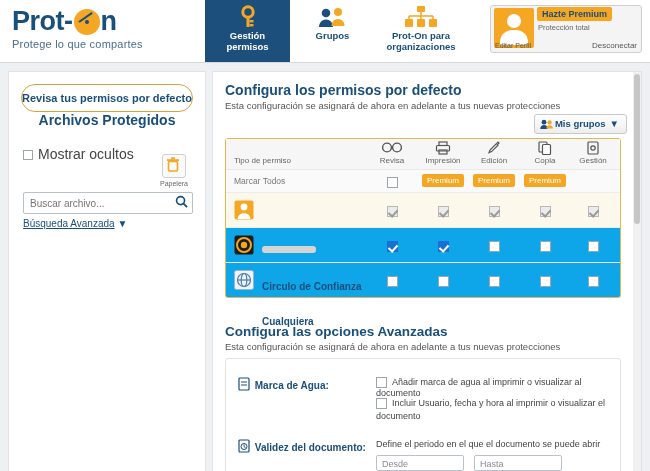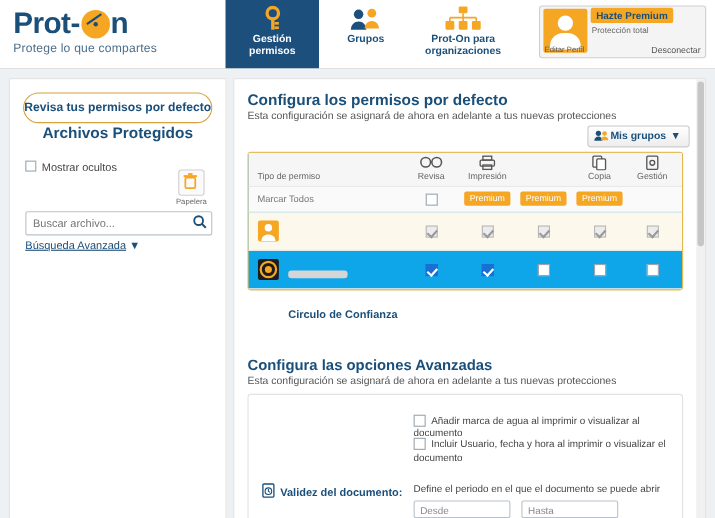--- a/index.html
+++ b/index.html
@@ -216,21 +216,21 @@
     cursor: pointer;
   }
   .sidebar-title {
     text-align: center;
     font-size: 14px;
     font-weight: bold;
     color: #1a4f7a;
   }
   .chk-row {
     margin: 18px 0 0 14px;
-    font-size: 10px;
+    font-size: 14px;
     color: #444;
   }
   .chk-row .cb {
     display: inline-block;
     width: 10px;
     height: 10px;
     border: 1px solid #9aa5ae;
     background: #fff;
     vertical-align: -1px;
     margin-right: 5px;
@@ -718,20 +718,29 @@
             <div class="ci">
               <svg width="16" height="14" viewBox="0 0 16 14">
                 <rect x="4" y="1" width="8" height="3.5" fill="none" stroke="#555" stroke-width="1.2"></rect>
                 <rect x="1.5" y="4.5" width="13" height="5.5" rx="1" fill="none" stroke="#555" stroke-width="1.2"></rect>
                 <rect x="4" y="9" width="8" height="4" fill="none" stroke="#555" stroke-width="1.2"></rect>
               </svg>
             </div>
             <div class="cl">Impresión</div>
           </div>
 
+          <div class="pt-col" style="left:238px;">
+            <div class="ci">
+              <svg width="14" height="14" viewBox="0 0 14 14">
+                <path d="M2 11.6l1-2.6 6.4-6.4 1.6 1.6L4.6 10.6z" fill="none" stroke="#555" stroke-width="1.2"></path>
+                <path d="M9.6 1.6l1.4-1.4 1.8 1.8-1.4 1.4z" fill="#555"></path>
+              </svg>
+            </div>
+            <div class="cl">Edición</div>
+          </div>
 
           <div class="pt-col" style="left:289px;">
             <div class="ci">
               <svg width="14" height="14" viewBox="0 0 14 14">
                 <rect x="1" y="1" width="8" height="10" rx="1" fill="none" stroke="#555" stroke-width="1.2"></rect>
                 <rect x="4.5" y="3.5" width="8" height="10" rx="1" fill="#fff" stroke="#555" stroke-width="1.2"></rect>
               </svg>
             </div>
             <div class="cl">Copia</div>
           </div>
@@ -782,27 +791,53 @@
             </svg>
           </div>
           <div class="row-label">Circulo de Confianza</div>
           <div class="cell-cb" style="left:136px;"><span class="cb checked-blue"></span></div>
           <div class="cell-cb" style="left:187px;"><span class="cb checked-blue"></span></div>
           <div class="cell-cb" style="left:238px;"><span class="cb"></span></div>
           <div class="cell-cb" style="left:289px;"><span class="cb"></span></div>
           <div class="cell-cb" style="left:337px;"><span class="cb"></span></div>
         </div>
 
+        <div class="pt-row last">
+          <div class="row-ico">
+            <svg width="20" height="20" viewBox="0 0 20 20">
+              <rect x="0.5" y="0.5" width="19" height="19" rx="2" fill="#eef3f7" stroke="#9bb3c6"></rect>
+              <circle cx="10" cy="10" r="6.5" fill="none" stroke="#4a7da6" stroke-width="1.2"></circle>
+              <ellipse cx="10" cy="10" rx="2.8" ry="6.5" fill="none" stroke="#4a7da6" stroke-width="1.2"></ellipse>
+              <line x1="3.5" y1="10" x2="16.5" y2="10" stroke="#4a7da6" stroke-width="1.2"></line>
+            </svg>
+          </div>
+          <div class="row-label">Cualquiera</div>
+          <div class="cell-cb" style="left:136px;"><span class="cb"></span></div>
+          <div class="cell-cb" style="left:187px;"><span class="cb"></span></div>
+          <div class="cell-cb" style="left:238px;"><span class="cb"></span></div>
+          <div class="cell-cb" style="left:289px;"><span class="cb"></span></div>
+          <div class="cell-cb" style="left:337px;"><span class="cb"></span></div>
+        </div>
       </div>
 
       <div class="sec2-title">Configura las opciones Avanzadas</div>
       <div class="sec2-sub">Esta configuración se asignará de ahora en adelante a tus nuevas protecciones</div>
 
       <div class="adv-box">
 
+        <div class="adv-item" style="top:18px;">
+          <span class="ai">
+            <svg width="12" height="14" viewBox="0 0 12 14">
+              <rect x="1" y="1" width="10" height="12" rx="1" fill="none" stroke="#1a4f7a" stroke-width="1.2"></rect>
+              <line x1="3" y1="5" x2="9" y2="5" stroke="#1a4f7a" stroke-width="1"></line>
+              <line x1="3" y1="8" x2="9" y2="8" stroke="#1a4f7a" stroke-width="1"></line>
+            </svg>
+          </span>
+          <span>Marca de Agua:</span>
+        </div>
 
         <div class="opt-line" style="left:150px;top:18px;">
           <span class="cb"></span><span>Añadir marca de agua al imprimir o visualizar al documento</span>
         </div>
 
         <div class="opt-line" style="left:150px;top:38px;width:240px;line-height:13px;">
           <span class="cb"></span><span>Incluir Usuario, fecha y hora al imprimir o visualizar el documento</span>
         </div>
 
         <div class="adv-item" style="top:80px;">

